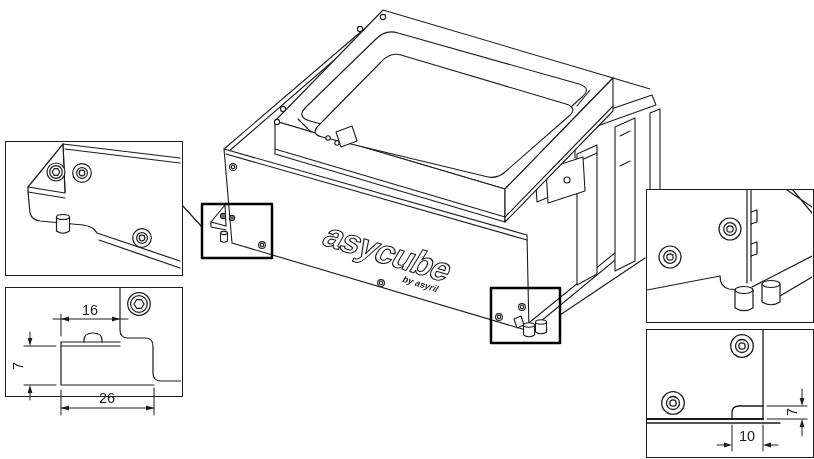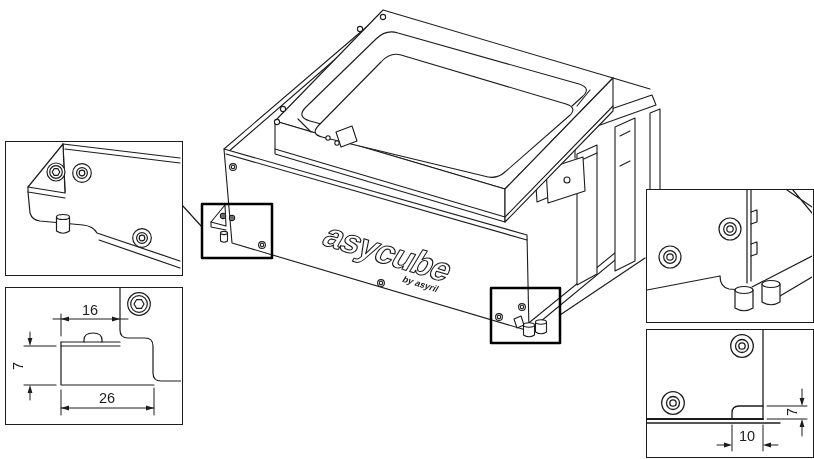--- a/index.html
+++ b/index.html
@@ -2,21 +2,21 @@
 <html><head>
 <meta charset="utf-8">
 <style>
   html,body{margin:0;padding:0;background:#fff;}
   .stage{position:relative;width:814px;height:459px;background:#fff;overflow:hidden;
          font-family:"Liberation Sans", sans-serif;}
   .mainsvg{position:absolute;left:0;top:0;}
   .dbox{position:absolute;border:1.7px solid #1c1c1c;background:#fff;box-sizing:border-box;}
   .dbox svg{display:block;}
   #box1{left:5px;top:141px;width:178px;height:135px;}
-  #box2{left:5px;top:287px;width:178px;height:138px;}
+  #box2{left:5px;top:287px;width:178px;height:110px;}
   #box3{left:646px;top:189px;width:168px;height:134px;}
   #box4{left:646px;top:329px;width:168px;height:129px;}
   text{font-family:"Liberation Sans", sans-serif;}
   .dim{font-size:14.5px;fill:#1c1c1c;}
 </style>
 </head>
 <body>
 
 <div class="stage">
 

